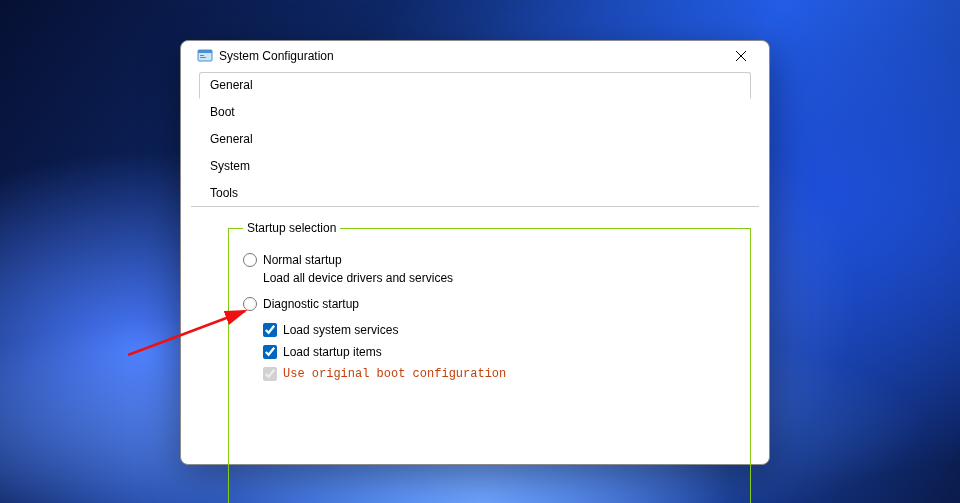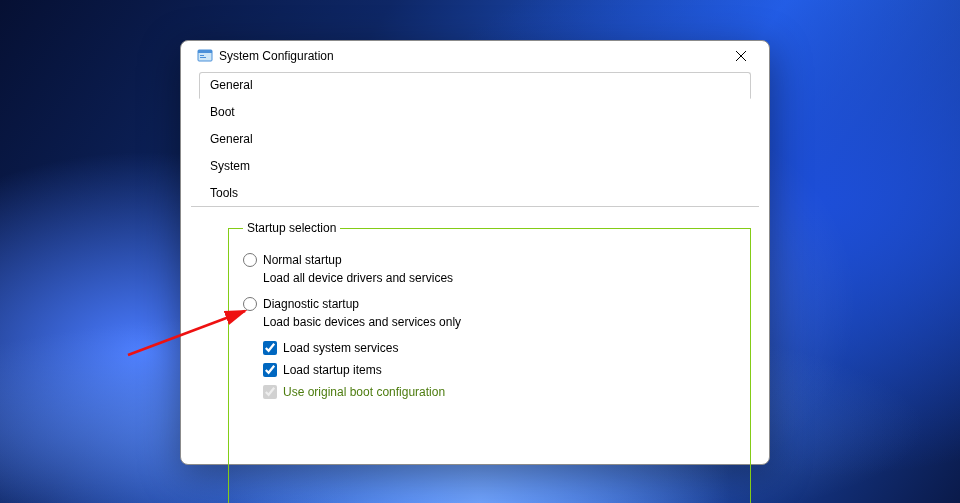--- a/index.html
+++ b/index.html
@@ -147,21 +147,22 @@
       align-items: flex-start;
       gap: 6px;
       margin-bottom: 8px;
     }
     .check-row input[type=checkbox] {
       width: 14px;
       height: 14px;
       accent-color: #0067c0;
     }
     .check-row.disabled .check-label {
-      color: #4d7c0f;
+      color: #c2410c;
+      font-family: Liberation Mono, monospace;
     }
     .check-row.disabled input[type=checkbox] {
       accent-color: #aaa;
     }
     .check-label {
       font-size: 12px;
       color: #000;
     }
     .button-row {
       display: flex;
@@ -237,21 +238,20 @@
           <span class="radio-label">Normal startup</span>
         </div>
         <div class="desc">Load all device drivers and services</div>
       </div>
 
       <div class="option-group">
         <div class="radio-row">
           <input type="radio" name="startup" style="">
           <span class="radio-label">Diagnostic startup</span>
         </div>
-        <div class="desc">Load basic devices and services only</div>
       </div>
 
       <div class="option-group">
         <div class="check-list">
           <div class="check-row">
             <input type="checkbox" checked="" style="">
             <span class="check-label">Load system services</span>
           </div>
           <div class="check-row">
             <input type="checkbox" checked="" style="">

